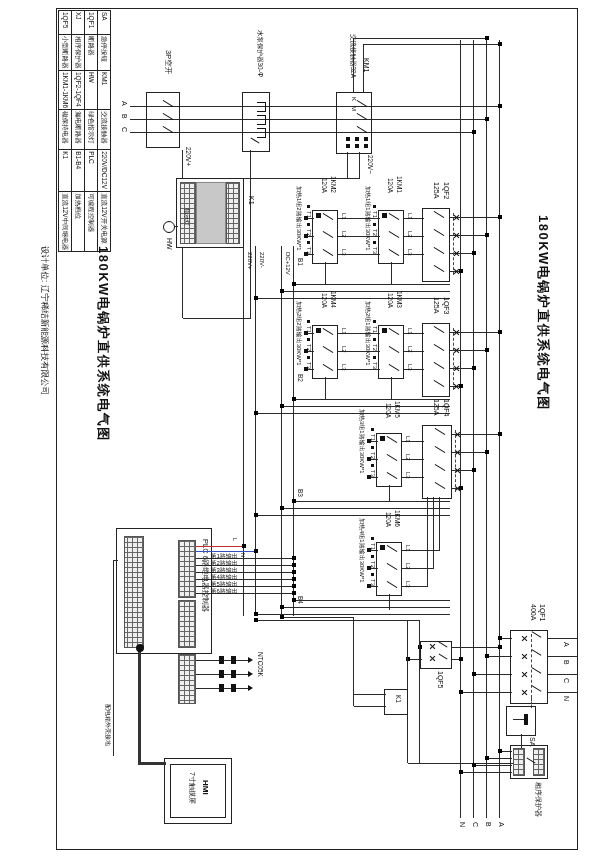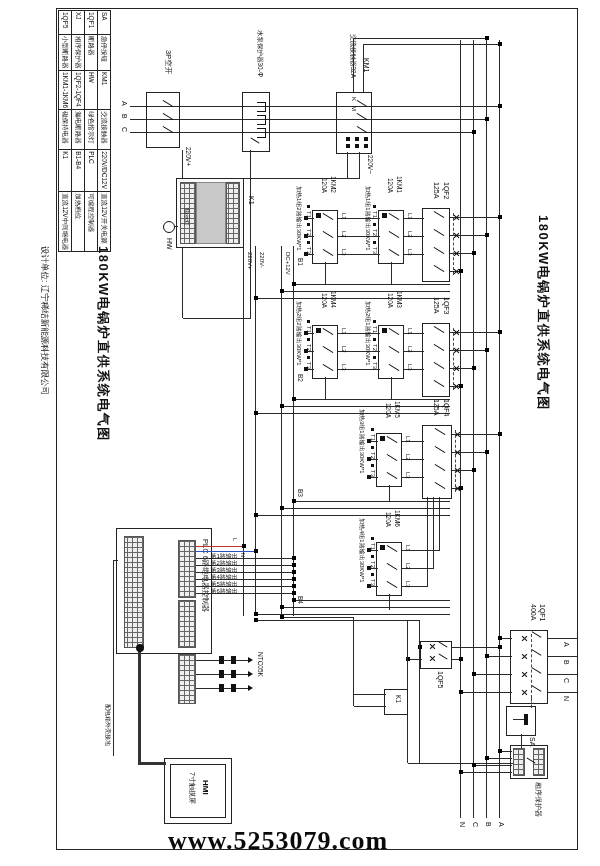--- a/index.html
+++ b/index.html
@@ -557,14 +557,13 @@
       <td>直流12V中间继电器</td>
     </tr>
   </tbody>
       </table>
 
   <span class="lb ttl" style="left:246px;top:490px;">180KW电锅炉直供系统电气图</span>
   <span class="lb f85" style="left:246px;top:551px;">设计单位: 辽宁稀结新能源科技有限公司</span>
 
 </div>
 
-<span class="wm">www.5253079.com</span>
 </div>
 
 </body></html>

